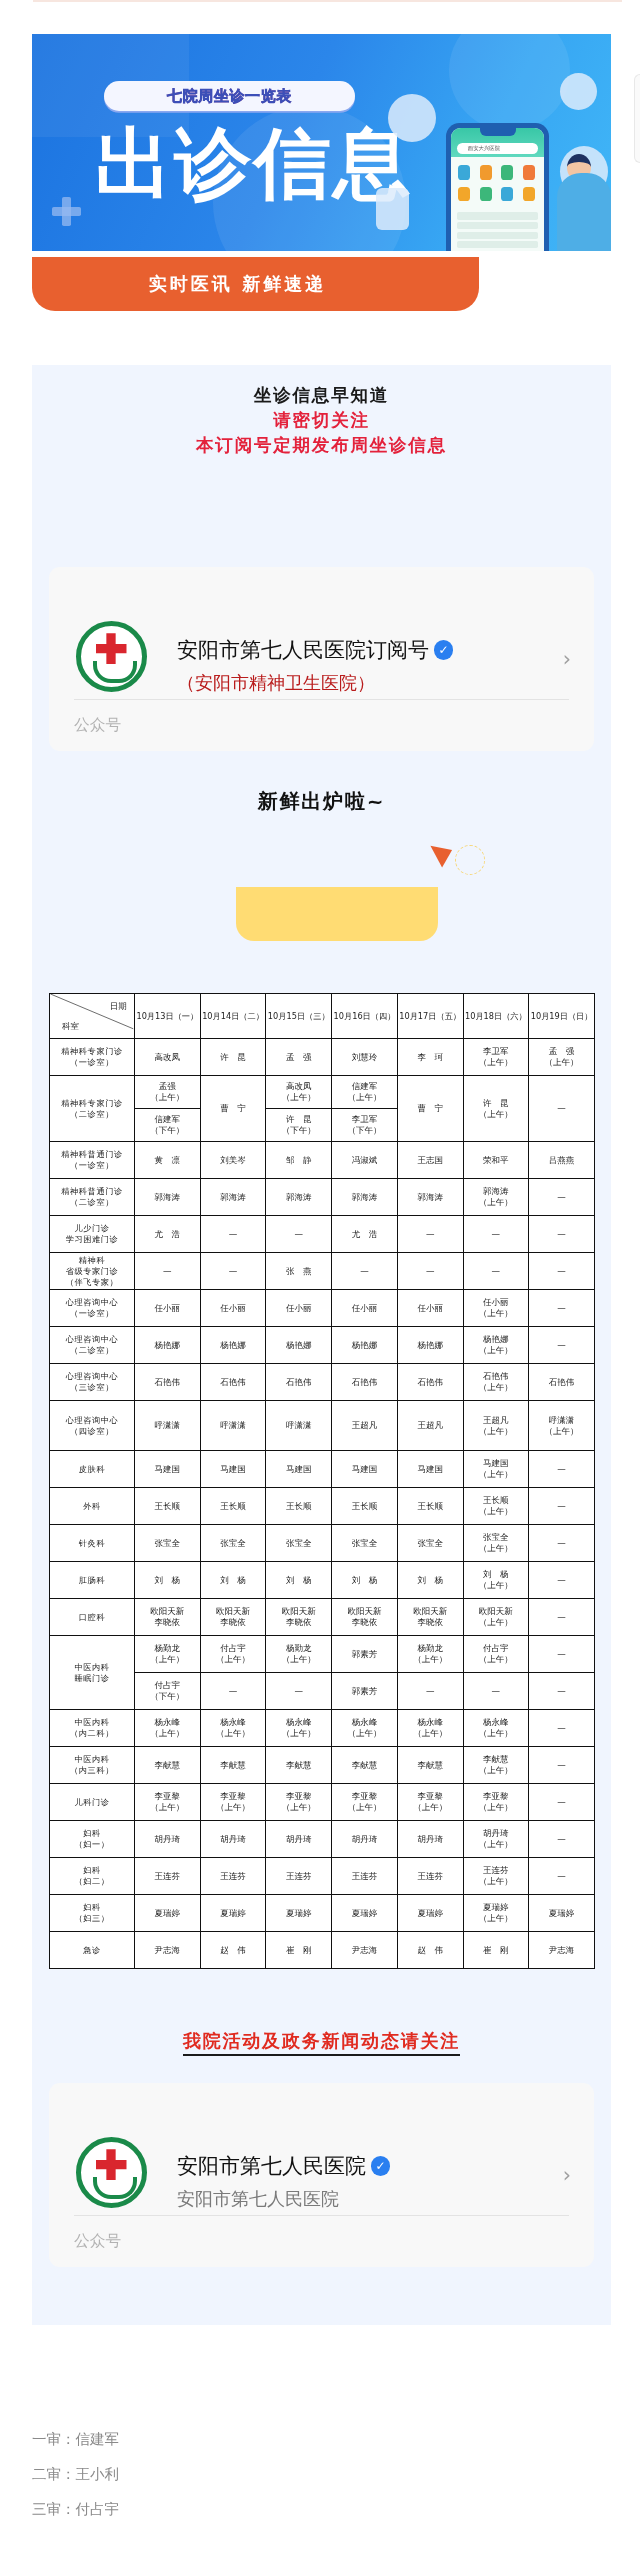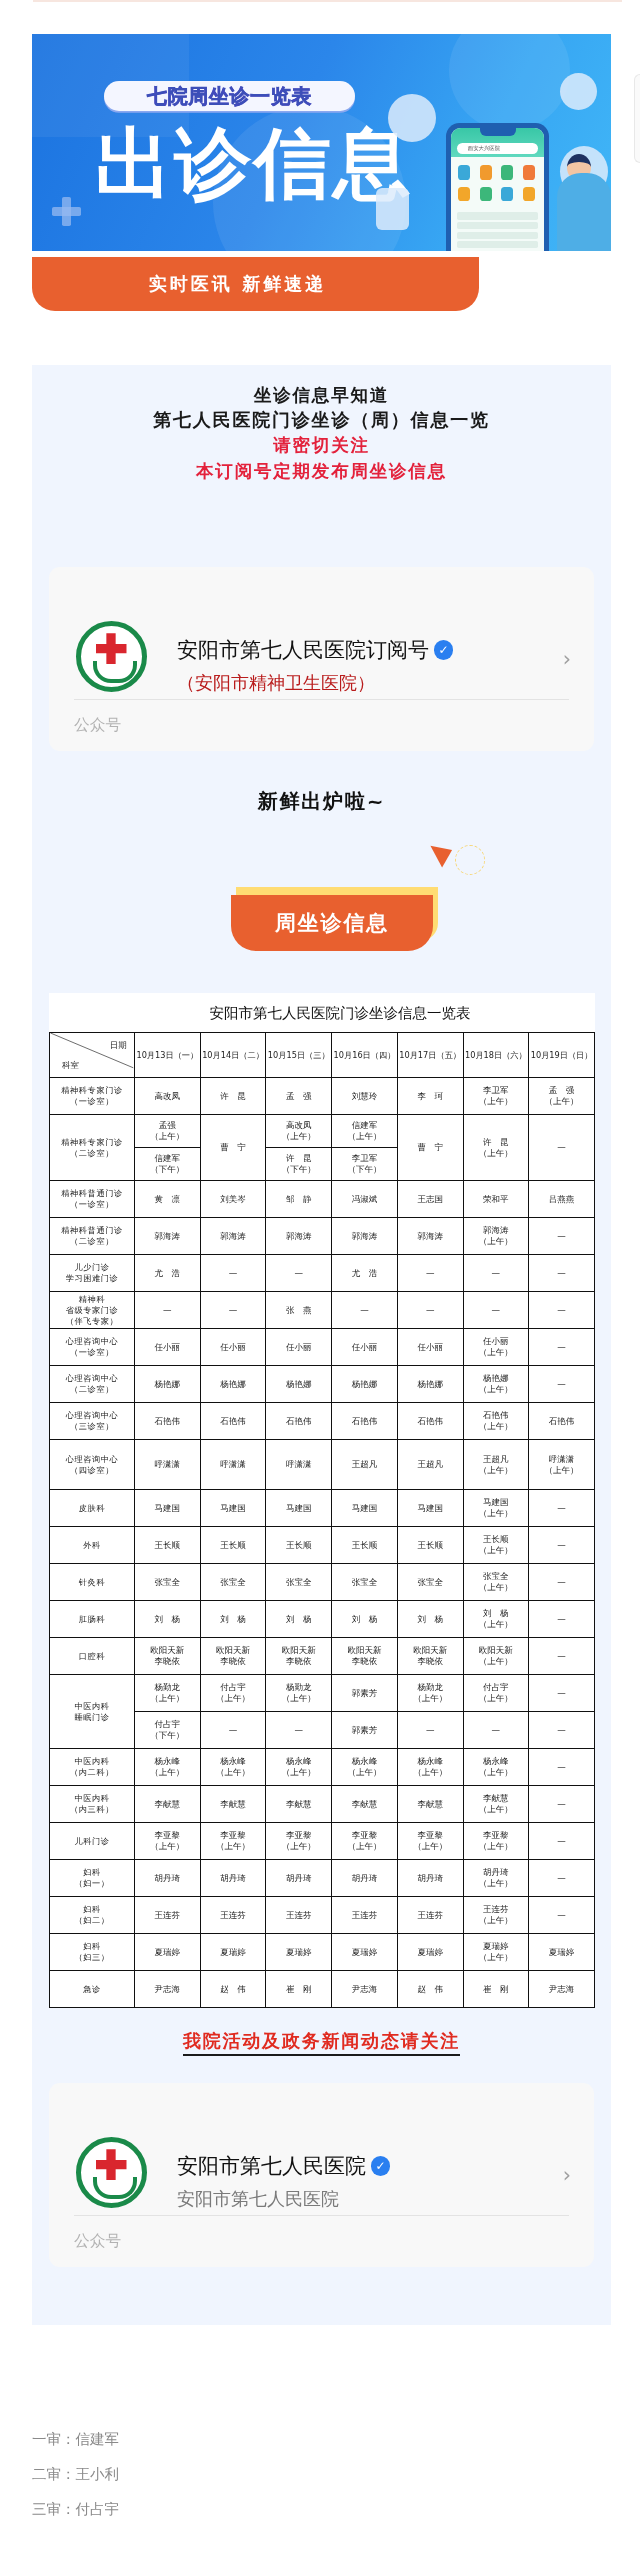--- a/index.html
+++ b/index.html
@@ -9,21 +9,21 @@
   .top-strip { position: absolute; left: 33px; top: 0; width: 589px; height: 1.8px; background: #f7e6df; }
   .side-tab { position: absolute; right: 0; top: 74px; width: 6px; height: 89px; border: 1.2px solid #e8e8e8; border-right: none; border-radius: 7.2px 0 0 7.2px; background: #fafafa; }
 
   
   .banner { position: absolute; left: 32px; top: 34px; width: 579px; height: 217px; overflow: hidden;
     background: linear-gradient(115deg, #1b73e0 0%, #2b86ea 45%, #37a6f3 75%, #41b7f7 100%); }
   .banner .blob { position: absolute; border-radius: 50%; background: rgba(255,255,255,0.08); }
   .banner .sq { position: absolute; background: rgba(255,255,255,0.06); }
   .banner-pill { position: absolute; left: 72px; top: 47px; width: 251px; height: 30px; border-radius: 15.7px; background: #f4f6ff;
     box-shadow: 0 1.8px 0 #8aa7ef; display: flex; align-items: center; justify-content: center; }
-  .banner-pill span { font-size: 20px; font-weight: bold; color: #6d28d9; letter-spacing: 0.6px; -webkit-text-stroke: 0.6px #3c4fb8; }
+  .banner-pill span { font-size: 15px; font-weight: bold; color: #be185d; letter-spacing: 0.6px; -webkit-text-stroke: 0.6px #3c4fb8; }
   .banner-title { position: absolute; left: 63px; top: 91px; font-size: 77px; font-weight: bold; color: #ffffff; letter-spacing: 2.4px; line-height: 1; font-family: "DejaVu Sans", sans-serif; }
   .plus { position: absolute; left: 20px; top: 163px; width: 29px; height: 29px; }
   .plus::before, .plus::after { content: ""; position: absolute; background: rgba(150,185,240,0.75); border-radius: 1.8px; }
   .plus::before { left: 10.3px; top: 0; width: 8.5px; height: 29px; }
   .plus::after { left: 0; top: 10.3px; width: 29px; height: 8.5px; }
 
   .phone { position: absolute; left: 414px; top: 89px; width: 103px; height: 175px; border-radius: 13.3px; background: #1f5fb0; padding: 4.8px; }
   .phone-screen { width: 100%; height: 100%; border-radius: 9.7px; background: #f4fbf8; position: relative; overflow: hidden; }
   .phone-notch { position: absolute; left: 29px; top: 0; width: 36px; height: 8.5px; background: #1f5fb0; border-radius: 0 0 6px 6px; }
   .phone-head { height: 29px; background: linear-gradient(180deg, #38c7a6, #60d9bf); }
@@ -130,21 +130,20 @@
   <div class="person-head"></div>
   <div class="person-body"></div>
 </div>
 <div class="tagline">
   <span>实时医讯 新鲜速递</span>
 </div>
 
 <div class="panel">
   <div class="intro">
     <div class="line l1">坐诊信息早知道</div>
-    <div class="line l3">第七人民医院门诊坐诊（周）信息一览</div>
     <div class="line l5">请密切关注</div>
     <div class="line l4">本订阅号定期发布周坐诊信息</div>
   </div>
 
   <div class="card" style="top:202px;">
     <div class="card-top">
       <div class="card-logo"></div>
       <div class="card-name">
         <span>安阳市第七人民医院订阅号</span>
         <span class="verified">✓</span>
@@ -153,26 +152,22 @@
       <div class="card-chev">›</div>
     </div>
     <div class="card-divider"></div>
     <div class="card-foot">公众号</div>
   </div>
 
   <div class="fresh">新鲜出炉啦~</div>
   <div class="plane"></div>
   <div class="dash"></div>
   <div class="week-btn-back"></div>
-  <div class="week-btn">
-    <span>周坐诊信息</span>
-  </div>
 
   <div class="tbl-wrap">
-    <div class="tbl-title">安阳市第七人民医院门诊坐诊信息一览表</div>
     <table>
       <colgroup>
         <col style="width:85px">
           <col>
           <col>
           <col>
           <col>
           <col>
           <col>
           <col>

